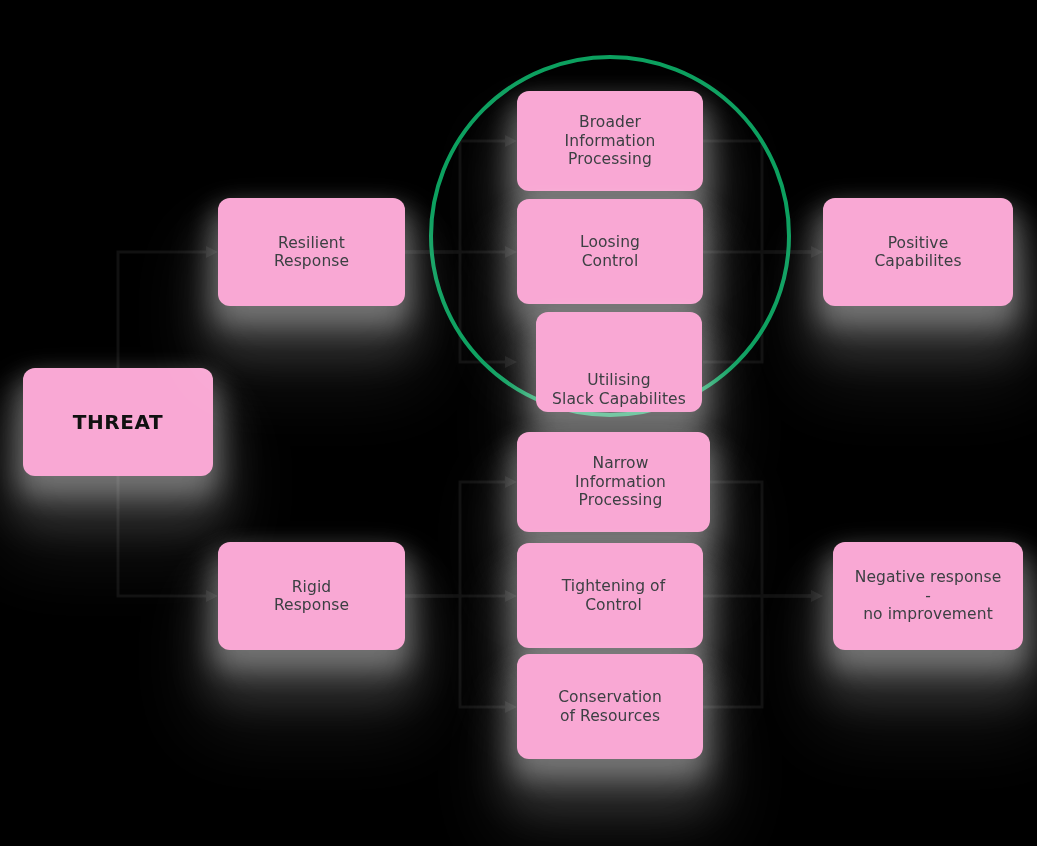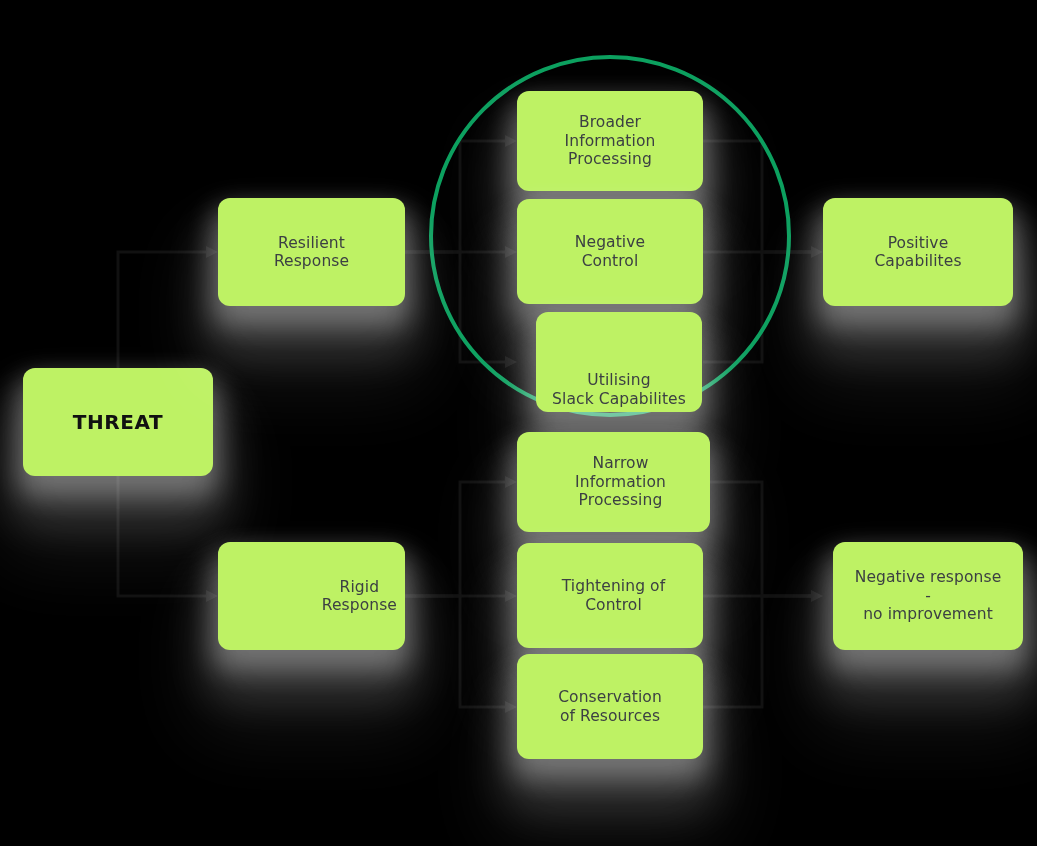--- a/index.html
+++ b/index.html
@@ -9,21 +9,21 @@
     background:#000;
   }
   #stage{position:absolute;inset:0;width:1037px;height:846px;}
 
   
   #links{position:absolute;left:0;top:0;width:1037px;height:846px;pointer-events:none;}
 
   
   .node{
     position:absolute;
-    background:#bef264;
+    background:#f9a8d4;
     border-radius:12px;
     box-shadow:0 14px 26px 6px rgba(255,255,255,0.30),
                0 34px 44px 14px rgba(255,255,255,0.16),
                0 60px 70px 26px rgba(255,255,255,0.07);
     display:flex;align-items:center;justify-content:center;
     text-align:center;
     color:#3c4043;
     font-size:15.5px;
     line-height:18.5px;
     letter-spacing:0.1px;
@@ -80,33 +80,33 @@
 
   <div class="node strong" id="n-threat" style="left: 23px; top: 368px; width: 190px; height: 108px;">
     <span class="lbl">THREAT</span>
   </div>
 
   <div class="node" id="n-resilient" style="left: 218px; top: 198px; width: 187px; height: 108px; text-align: center;">
     <span class="lbl">Resilient
 Response</span>
   </div>
 
-  <div class="node" id="n-rigid" style="left: 218px; top: 542px; width: 187px; height: 108px; justify-content: flex-end;">
+  <div class="node" id="n-rigid" style="left: 218px; top: 542px; width: 187px; height: 108px;">
     <span class="lbl">Rigid
 Response</span>
   </div>
 
   <div class="node" id="n-broader" style="left: 517px; top: 91px; width: 186px; height: 100px;">
     <span class="lbl">Broader
 Information
 Processing</span>
   </div>
 
   <div class="node" id="n-loosing" style="left: 517px; top: 199px; width: 186px; height: 105px;">
-    <span class="lbl">Negative
+    <span class="lbl">Loosing
 Control</span>
   </div>
 
   <div class="node" id="n-utilising" style="left: 536px; top: 312px; width: 166px; height: 100px; align-items: flex-end;">
     <span class="lbl">Utilising
 Slack Capabilites</span>
   </div>
 
   <div class="node" id="n-narrow" style="left: 517px; top: 432px; width: 193px; height: 100px; padding-left: 22px;">
     <span class="lbl">Narrow

